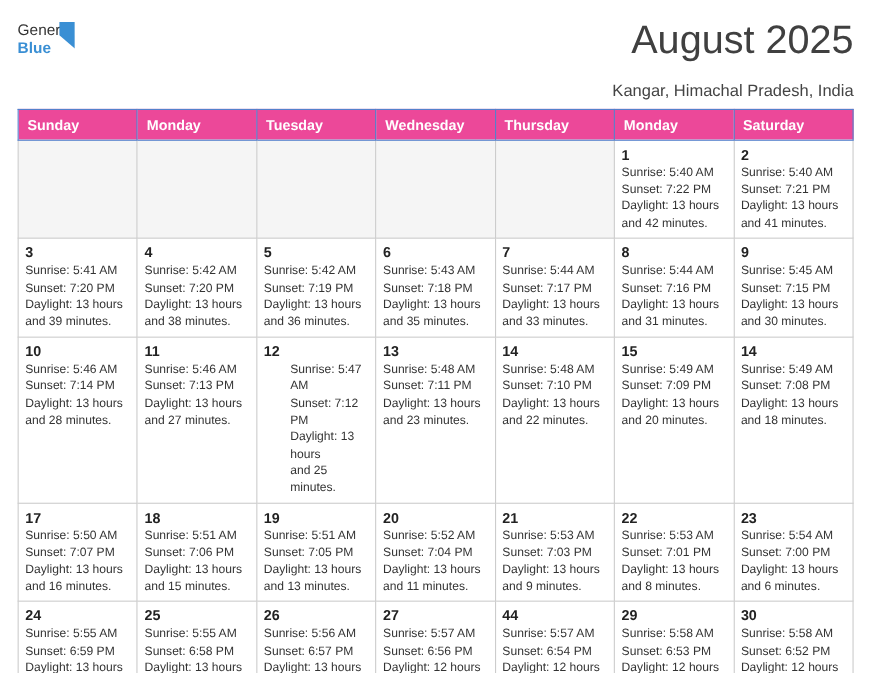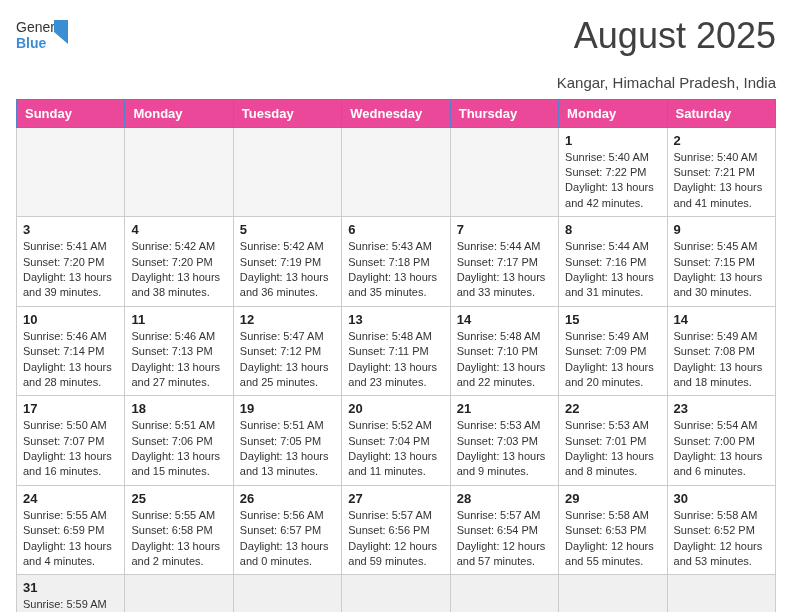--- a/index.html
+++ b/index.html
@@ -190,21 +190,21 @@
         </td>
         <td>
           <span class="day-number">11</span>
           <div class="day-info" style="white-space: pre-line;">Sunrise: 5:46 AM
 Sunset: 7:13 PM
 Daylight: 13 hours
 and 27 minutes.</div>
         </td>
         <td>
           <span class="day-number">12</span>
-          <div class="day-info" style="white-space: pre-line;">Sunrise: 5:47 AM
+          <div class="day-info" style="white-space: pre-line; margin-left: 24px;">Sunrise: 5:47 AM
 Sunset: 7:12 PM
 Daylight: 13 hours
 and 25 minutes.</div>
         </td>
         <td>
           <span class="day-number">13</span>
           <div class="day-info" style="white-space: pre-line;">Sunrise: 5:48 AM
 Sunset: 7:11 PM
 Daylight: 13 hours
 and 23 minutes.</div>
@@ -305,21 +305,21 @@
 and 0 minutes.</div>
         </td>
         <td>
           <span class="day-number">27</span>
           <div class="day-info" style="white-space: pre-line;">Sunrise: 5:57 AM
 Sunset: 6:56 PM
 Daylight: 12 hours
 and 59 minutes.</div>
         </td>
         <td>
-          <span class="day-number">28</span>
+          <span class="day-number">44</span>
           <div class="day-info" style="white-space: pre-line;">Sunrise: 5:57 AM
 Sunset: 6:54 PM
 Daylight: 12 hours
 and 57 minutes.</div>
         </td>
         <td>
           <span class="day-number">29</span>
           <div class="day-info" style="white-space: pre-line;">Sunrise: 5:58 AM
 Sunset: 6:53 PM
 Daylight: 12 hours

